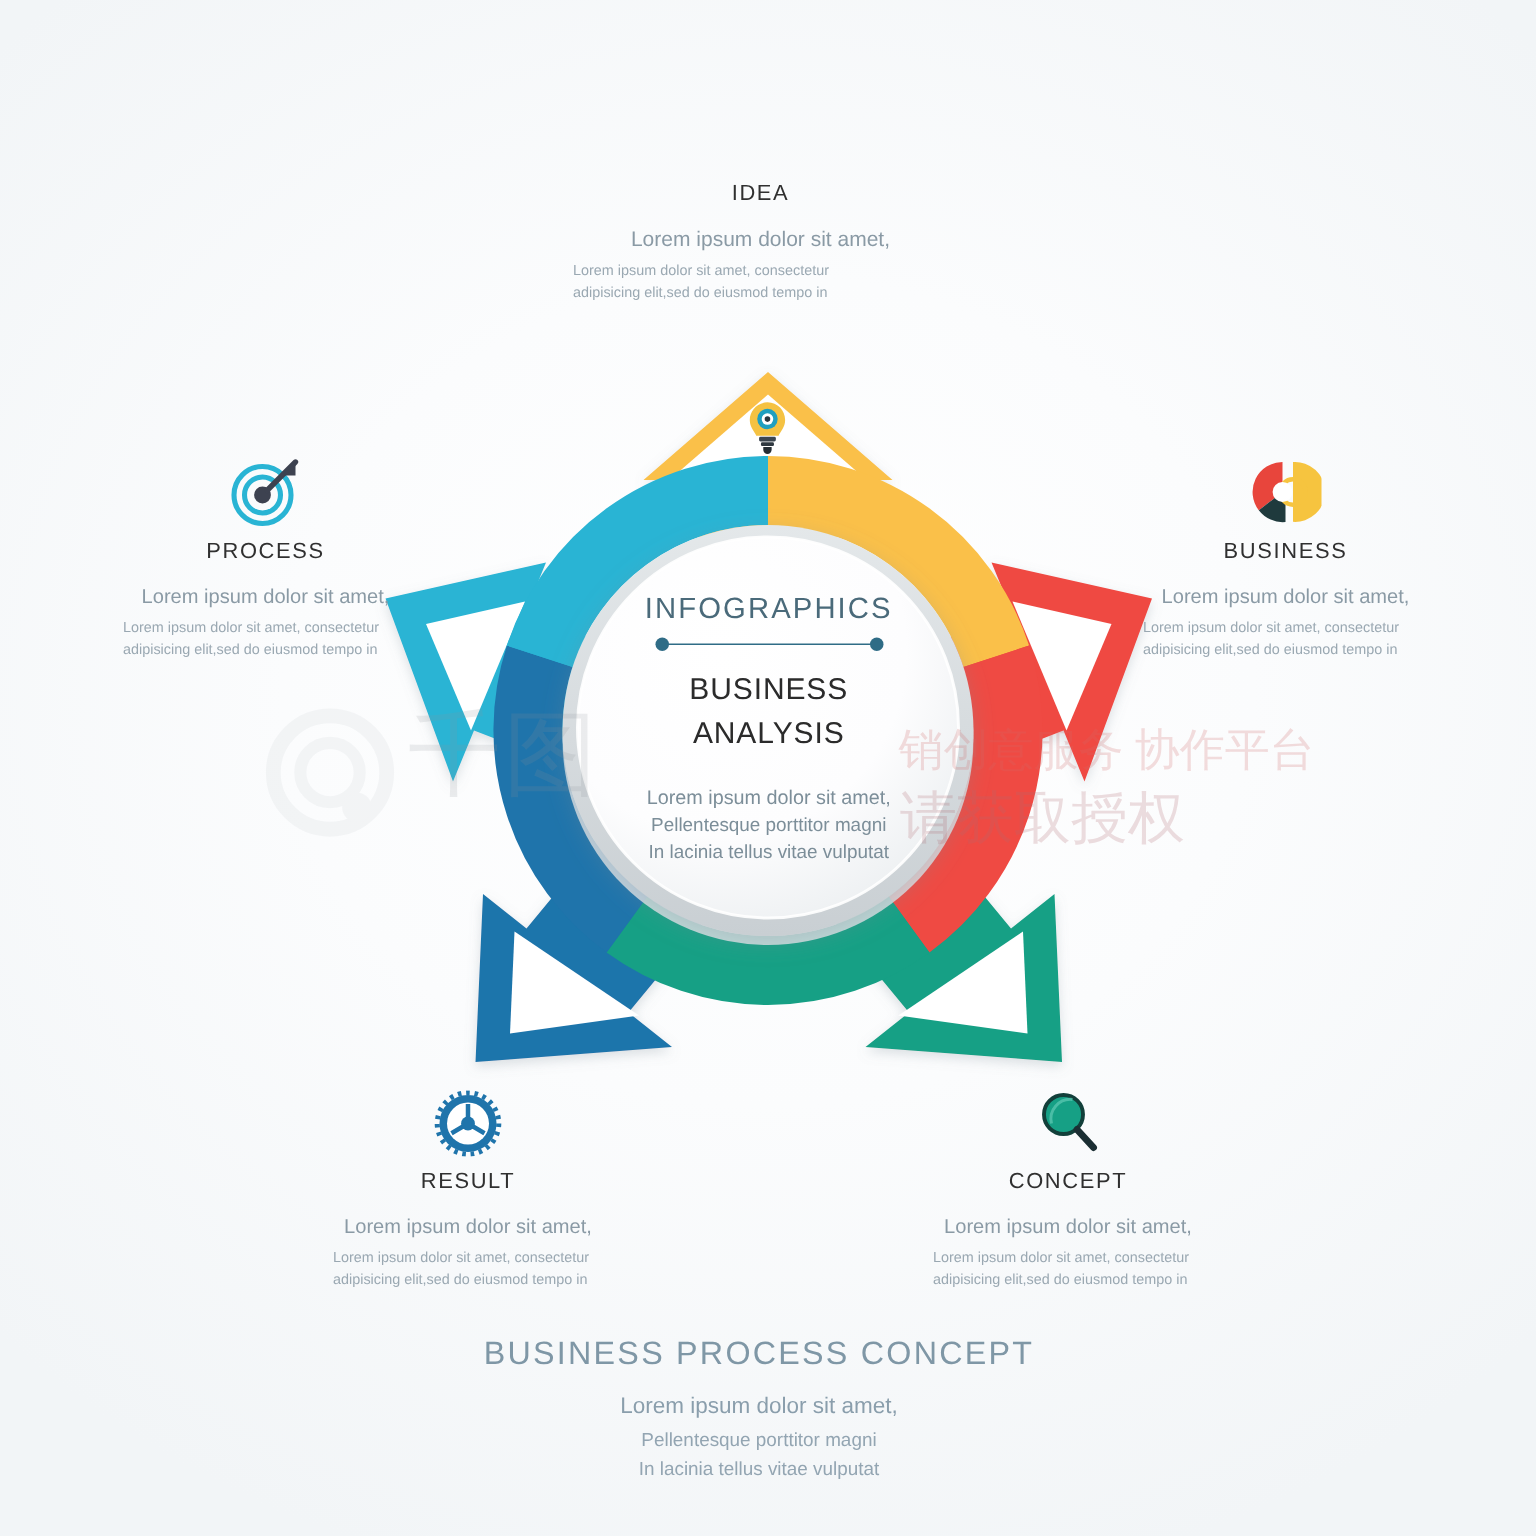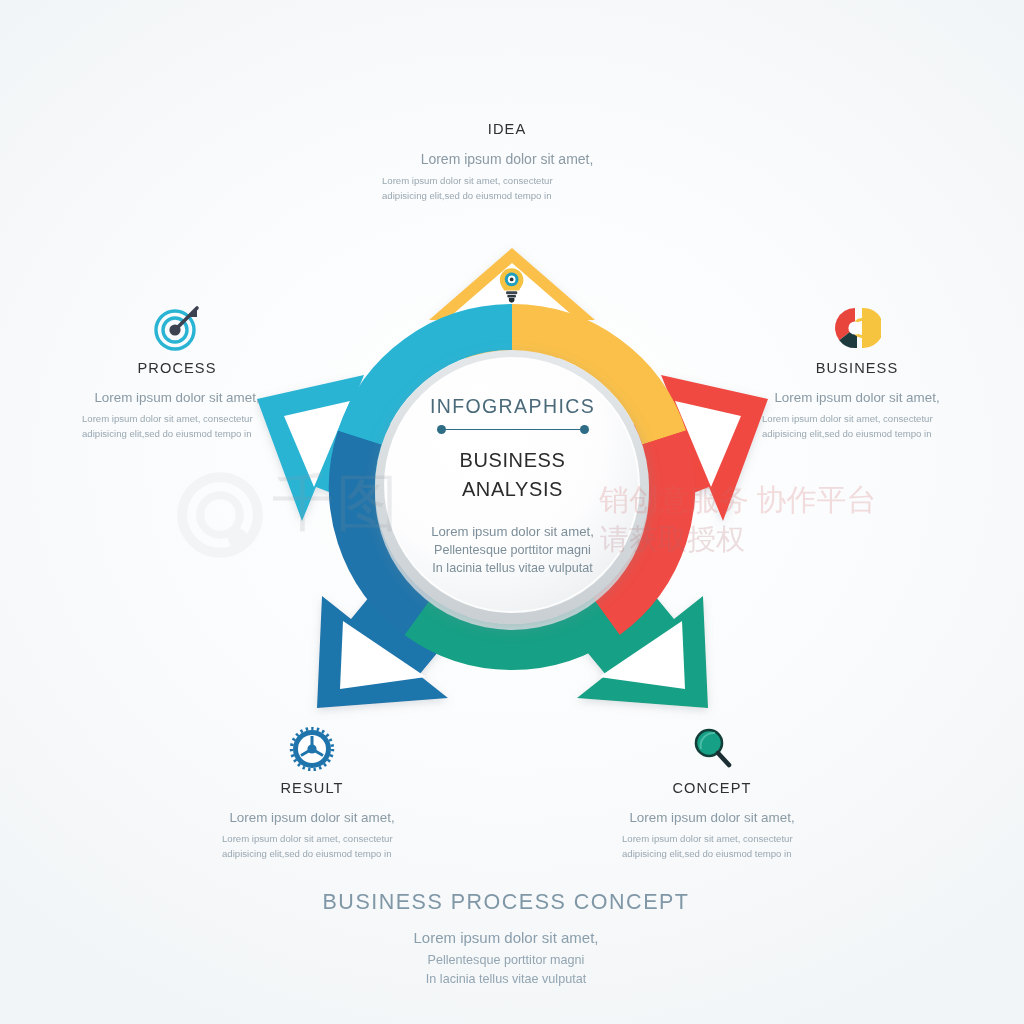--- a/index.html
+++ b/index.html
@@ -12,21 +12,21 @@
   }
   .stage{position:absolute;inset:0;}
 
   
   .wm{position:absolute;inset:0;pointer-events:none;z-index:3;}
   .wm-logo{position:absolute;left:175px;top:470px;width:90px;height:90px;opacity:.085;}
   .wm-cn{position:absolute;left:272px;top:472px;font-size:62px;letter-spacing:2px;
          color:#8d9298;opacity:.16;font-family:"DejaVu Sans",sans-serif;line-height:1;}
   .wm-cn2{position:absolute;left:560px;top:480px;font-size:30px;color:#d06a6a;opacity:.22;
           font-family:Liberation Serif, serif;white-space:nowrap;margin-left:39px;}
-  .wm-cn3{position:absolute;left:600px;top:520px;font-size:29px;color:#b06a72;opacity:.22;
+  .wm-cn3{position:absolute;left:600px;top:520px;font-size:38px;color:#b06a72;opacity:.22;
           font-family:"DejaVu Sans",sans-serif;white-space:nowrap;}
 
   
   .wheel{position:absolute;left:240px;top:215px;width:545px;height:545px;z-index:2;}
   .wheel svg{display:block;overflow:visible;}
 
   
   .center-text{
     position:absolute;left:400px;top:395px;width:225px;text-align:center;z-index:4;
     pointer-events:none;

